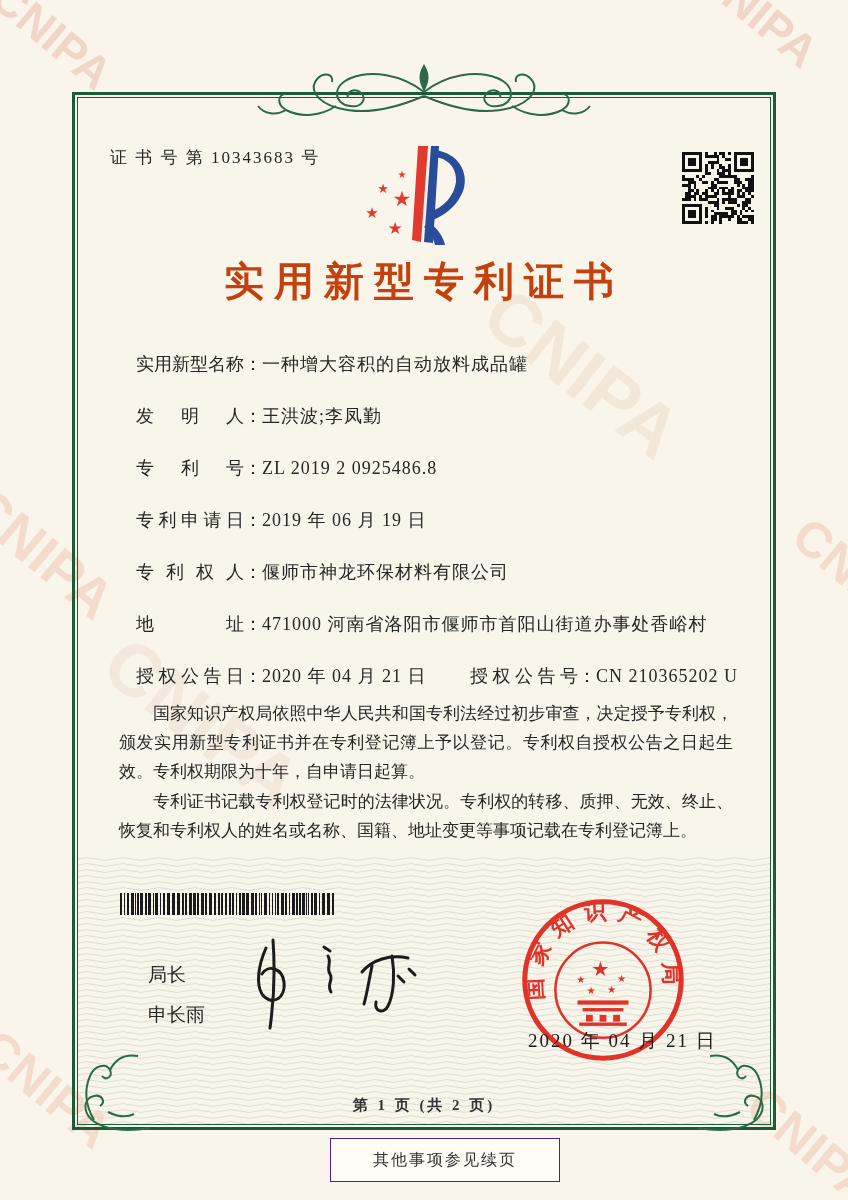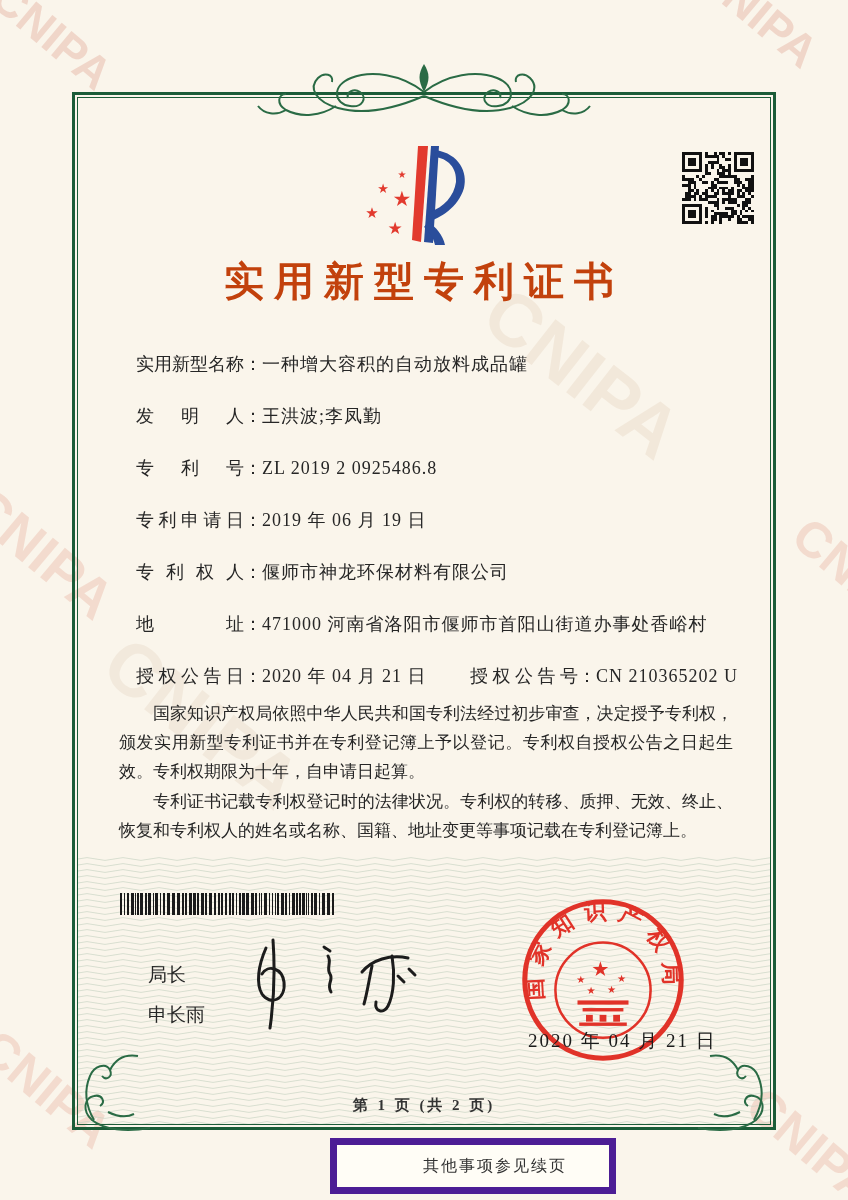--- a/index.html
+++ b/index.html
@@ -29,22 +29,22 @@
   .paras p{margin:1px;text-indent:2em;}
   .barcode{position:absolute;left:120px;top:893px;}
   .signer{position:absolute;left:120px;top:962px;font-size:19px;margin-left:28px;}
   .signer div{margin-bottom:14px;}
   .sig-script{position:absolute;left:232px;top:938px;}
   .seal{position:absolute;left:518px;top:895px;opacity:.93;}
   .seal-date{position:absolute;left:528px;top:1028px;font-size:19px;letter-spacing:2px;color:#1b1b1b;}
   .page-number{position:absolute;left:72px;top:1096px;width:704px;text-align:center;
                font-size:15px;letter-spacing:3px;color:#333;font-weight:bold;}
   .footer-note{position:absolute;left:330px;top:1138px;width:228px;height:42px;
-               background:#fffdf6;border:7px solid #4c1d95;display:flex;align-items:center;
-               justify-content:center;font-size:16px;letter-spacing:2px;color:#333;padding-left:44px;}
+               background:#fffdf6;border:1px solid #4c1d95;display:flex;align-items:center;
+               justify-content:center;font-size:16px;letter-spacing:2px;color:#333;}
   .orn{position:absolute;}
   svg text.cn{font-family:"Liberation Serif","DejaVu Serif",serif;}
 </style>
 </head>
 <body>
 
 <div class="page">
 
   <span class="wm" style="left:-18px;top:8px;font-size:46px;color:#f0d6c9;transform:rotate(40deg);">CNIPA</span>
   <span class="wm" style="left:688px;top:-14px;font-size:46px;color:#f0d6c9;transform:rotate(40deg);">CNIPA</span>
@@ -92,20 +92,21 @@
   </svg>
   <svg class="orn" style="left:692px;top:1050px;" width="92" height="84" viewBox="0 0 92 84">
     <g fill="none" stroke="#2a6b45" stroke-width="2" transform="translate(92,0) scale(-1,1)">
       <path d="M86,78 C62,82 40,80 28,70 C18,61 20,48 30,46 C38,44 42,52 36,56"></path>
       <path d="M30,70 C22,56 20,40 26,26 C30,16 42,12 46,20 C49,27 42,31 38,26"></path>
       <path d="M46,20 C52,8 62,4 74,6"></path>
       <path d="M44,62 C52,66 62,68 70,64"></path>
     </g>
   </svg>
 
+  <div class="cert-no">证 书 号 第 10343683 号</div>
 
   <svg class="orn" style="left:344px;top:130px;" width="170" height="125" viewBox="0 0 170 125">
     <path d="M74,16 L84,16 L77,112 L68,110 Z" fill="#e23a2e"></path>
     <path d="M87,16 L95,16 L89,113 L80,112 Z" fill="#2a4d9b"></path>
     <path d="M92,20 C115,24 124,42 120,58 C114,78 96,88 84,92 L86,82 C100,77 110,66 112,52 C113,38 104,28 90,27 Z" fill="#2a4d9b"></path>
     <path d="M84,92 C92,97 99,105 101,115 L91,115 C89,106 84,100 80,97 Z" fill="#2a4d9b"></path>
     <text x="58" y="48" font-size="10" fill="#e23a2e" text-anchor="middle">★</text>
     <text x="39" y="63" font-size="13" fill="#e23a2e" text-anchor="middle">★</text>
     <text x="58" y="76" font-size="21" fill="#e23a2e" text-anchor="middle">★</text>
     <text x="28" y="88" font-size="15" fill="#e23a2e" text-anchor="middle">★</text>

